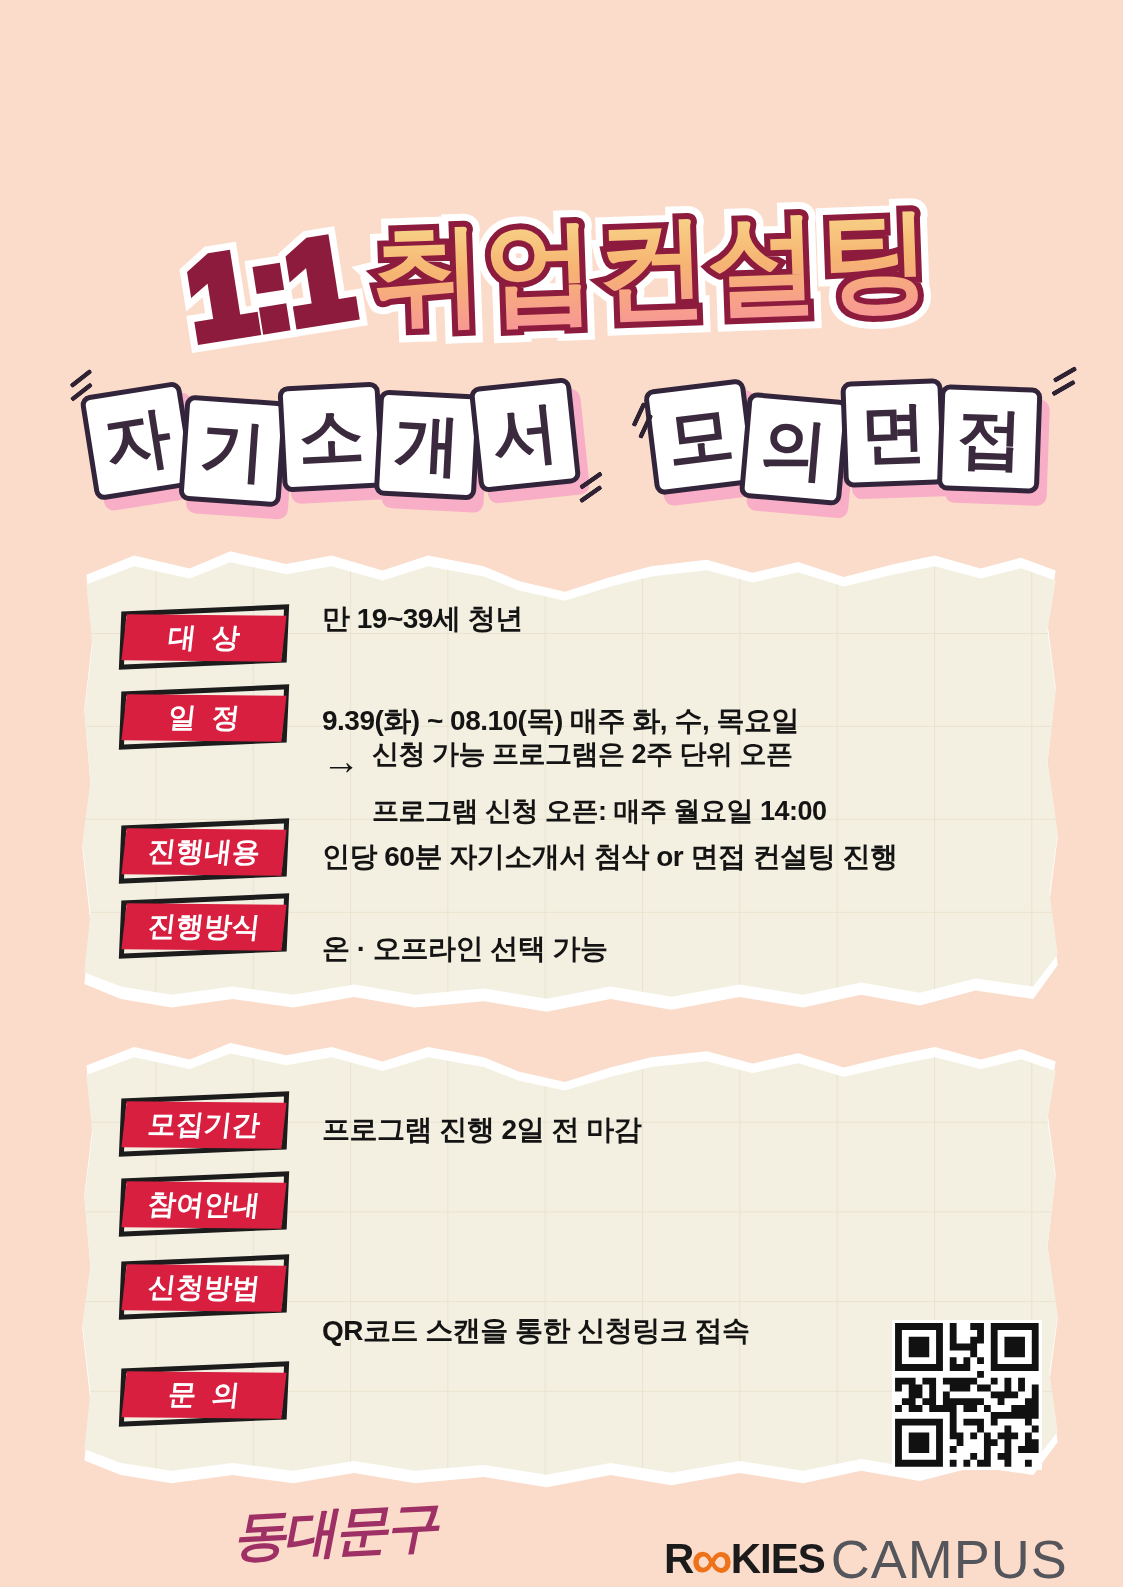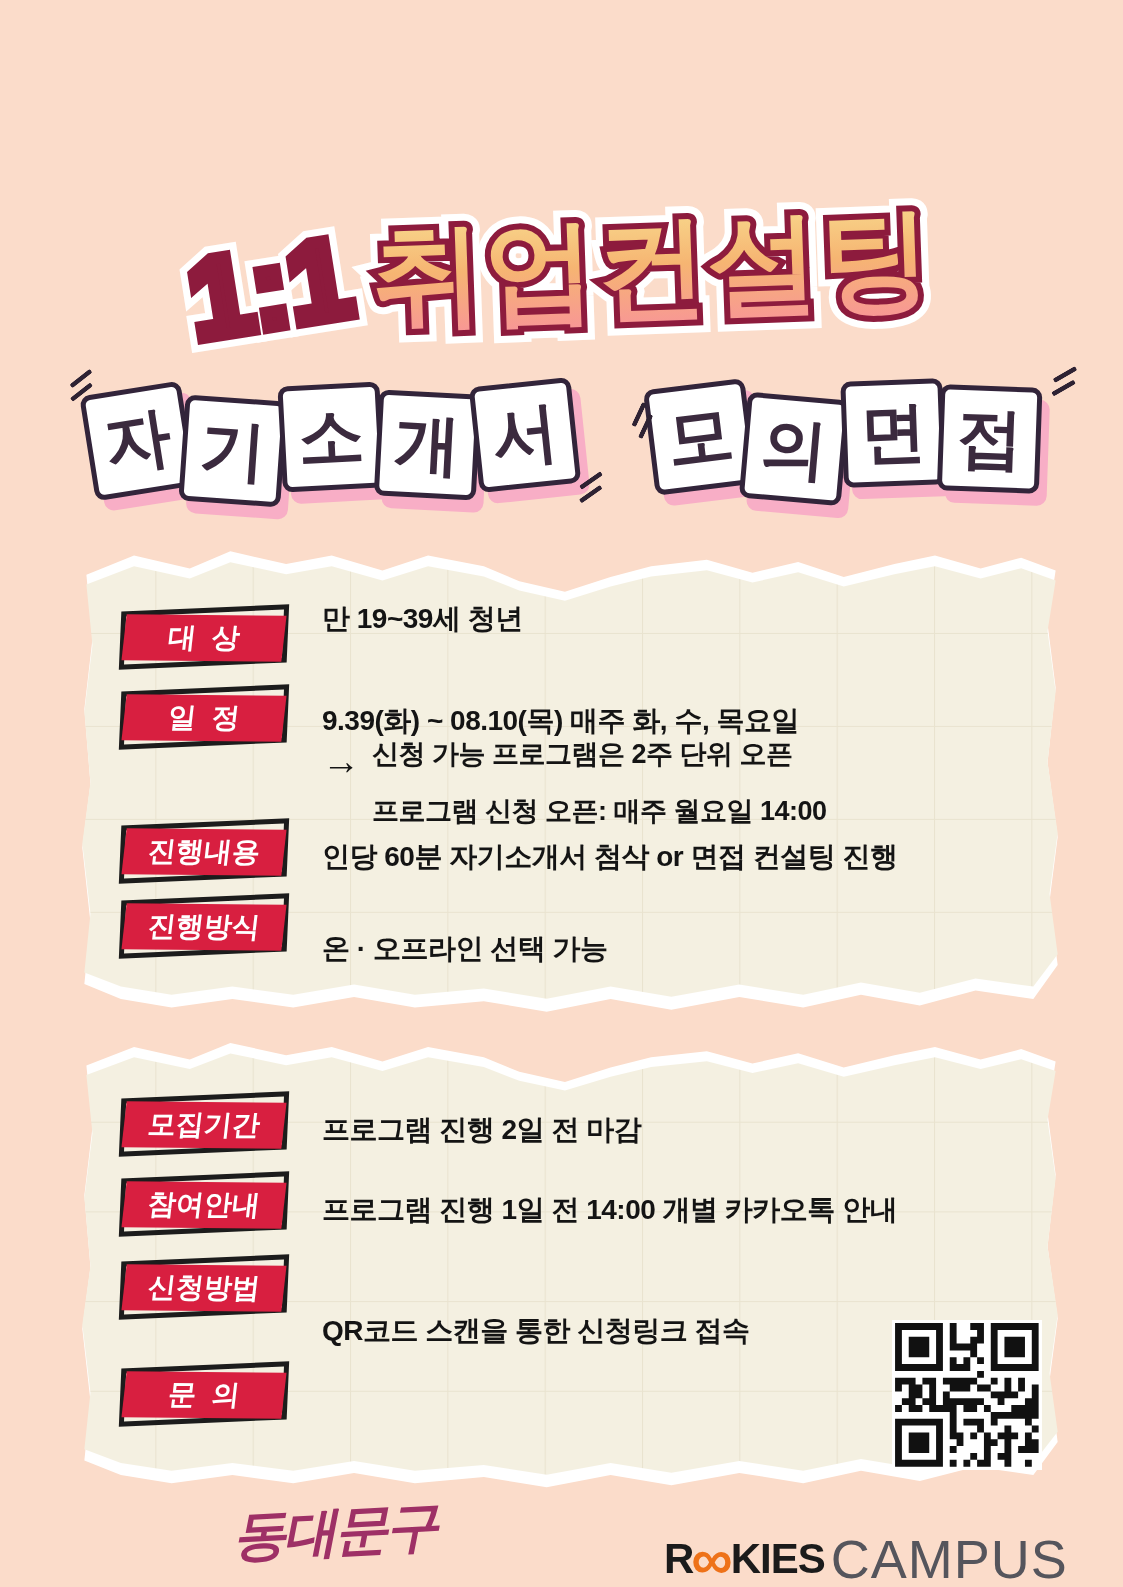--- a/index.html
+++ b/index.html
@@ -177,21 +177,20 @@
       </div>
   </div>
   <div class="row-text" style="left:322px;top:1111px;">프로그램 진행 2일 전 마감</div>
 
   <div class="badge-wrap" style="left:118px;top:1175px;">
     <div class="badge-frame"></div>
     <div class="badge-red">
         <span>참여안내</span>
       </div>
   </div>
-  <div class="row-text" style="left:322px;top:1191px;">프로그램 진행 1일 전 14:00 개별 카카오톡 안내</div>
 
   <div class="badge-wrap" style="left:118px;top:1258px;">
     <div class="badge-frame"></div>
     <div class="badge-red">
         <span>신청방법</span>
       </div>
   </div>
   <div class="row-text" style="left:322px;top:1312px;">QR코드 스캔을 통한 신청링크 접속</div>
 
   <div class="badge-wrap" style="left:118px;top:1365px;">

